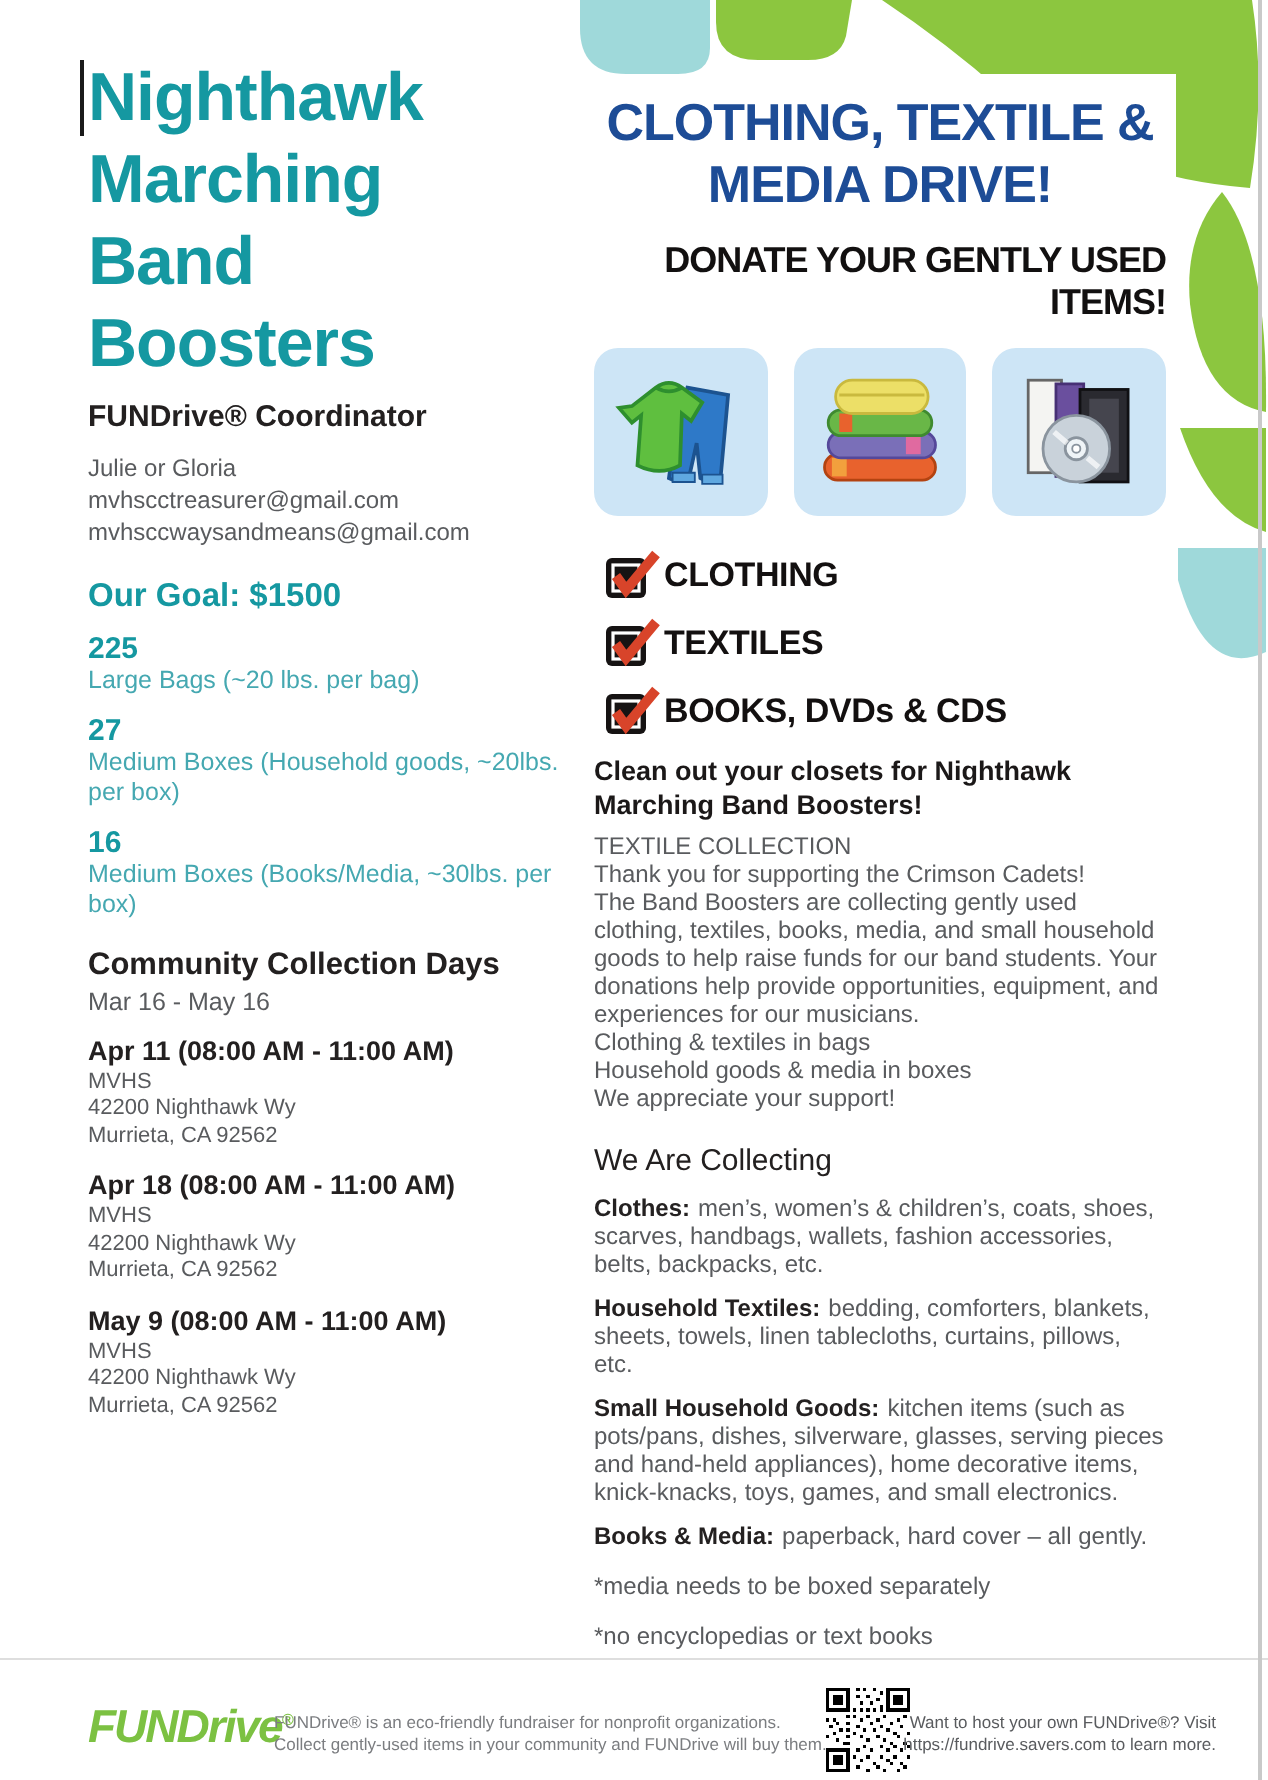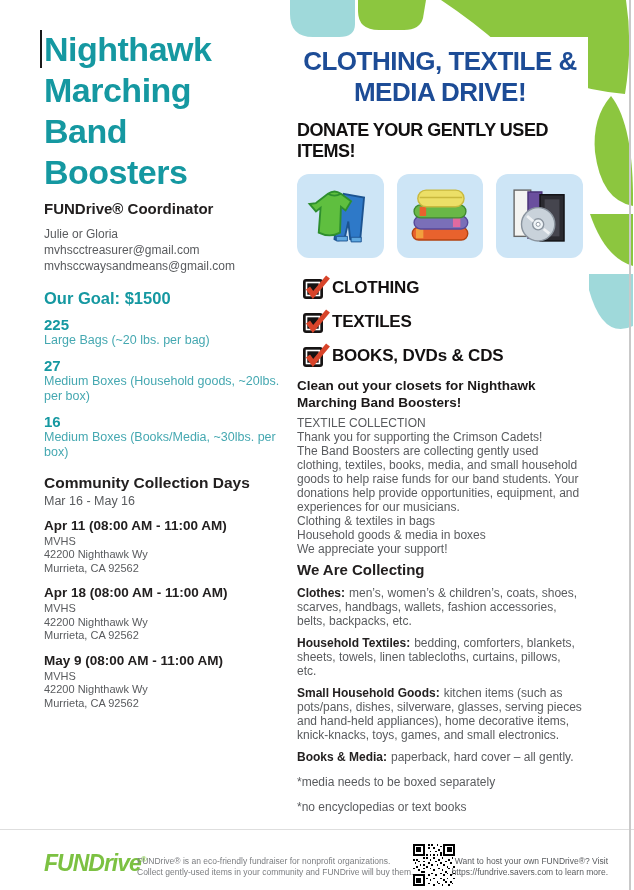--- a/index.html
+++ b/index.html
@@ -27,30 +27,30 @@
   .gdesc{font-size:12.5px;line-height:15.5px;color:#45A8B1;width:240px;}
   .comm-h{margin-top:13px;font-size:15.5px;font-weight:bold;color:#232020;}
   .range{margin-top:2px;font-size:12.5px;color:#595B5E;}
   .day{margin-top:10px;}
   .day-date{font-size:13.5px;font-weight:bold;color:#232020;}
   .addr{font-size:11px;line-height:13.5px;color:#595B5E;margin-top:2px;}
 
   
   .right-col{position:absolute;left:292px;top:40px;width:296px;box-sizing:border-box;padding:0 5px;}
   .headline{margin-top:6px;text-align:center;font-size:26px;line-height:31px;font-weight:bold;letter-spacing:-0.5px;color:#1D4C96;}
-  .subhead{margin-top:12px;text-align:left;font-size:18px;font-weight:bold;letter-spacing:-0.5px;color:#121010;}
+  .subhead{margin-top:12px;text-align:right;font-size:18px;font-weight:bold;letter-spacing:-0.5px;color:#121010;}
   .tiles{margin-top:12px;display:flex;justify-content:center;gap:13px;}
   .tile{width:87px;height:84px;background:#CDE5F6;border-radius:12px;display:flex;align-items:center;justify-content:center;}
   .checklist{margin-top:17px;padding-left:5px;}
   .chk-row{display:flex;align-items:center;margin-bottom:9px;}
   .chk-row .chk-label{font-size:17px;font-weight:bold;letter-spacing:-0.2px;color:#131010;}
   .chk{flex:0 0 auto;}
   .intro-h{margin-top:6px;font-size:13.5px;line-height:17px;font-weight:bold;color:#1b1818;}
   .body-text{margin-top:5px;font-size:12px;line-height:14px;color:#595B5E;}
-  .collect-h{margin-top:5px;font-size:15px;font-weight:bold;color:#232020;}
+  .collect-h{margin-top:16px;font-size:15px;font-weight:normal;color:#232020;}
   .cat{margin:8px 0 0 0;font-size:12px;line-height:14px;color:#595B5E;}
   .cat-lbl{font-weight:bold;color:#242121;margin-right:4px;}
   .note{margin-top:11px;font-size:12px;color:#595B5E;}
 
   
   .logo{position:absolute;left:44px;top:850px;font-size:23px;font-weight:bold;letter-spacing:-1px;color:#7CC142;font-style:italic;}
   .logo sup{font-size:8px;}
   .tagline{position:absolute;left:137px;top:856px;font-size:8.5px;line-height:10.5px;color:#7b7d80;}
   .qr{position:absolute;left:413px;top:844px;}
   .cta{position:absolute;left:442px;top:856px;width:166px;text-align:right;font-size:8.5px;line-height:10.5px;color:#595B5E;}

